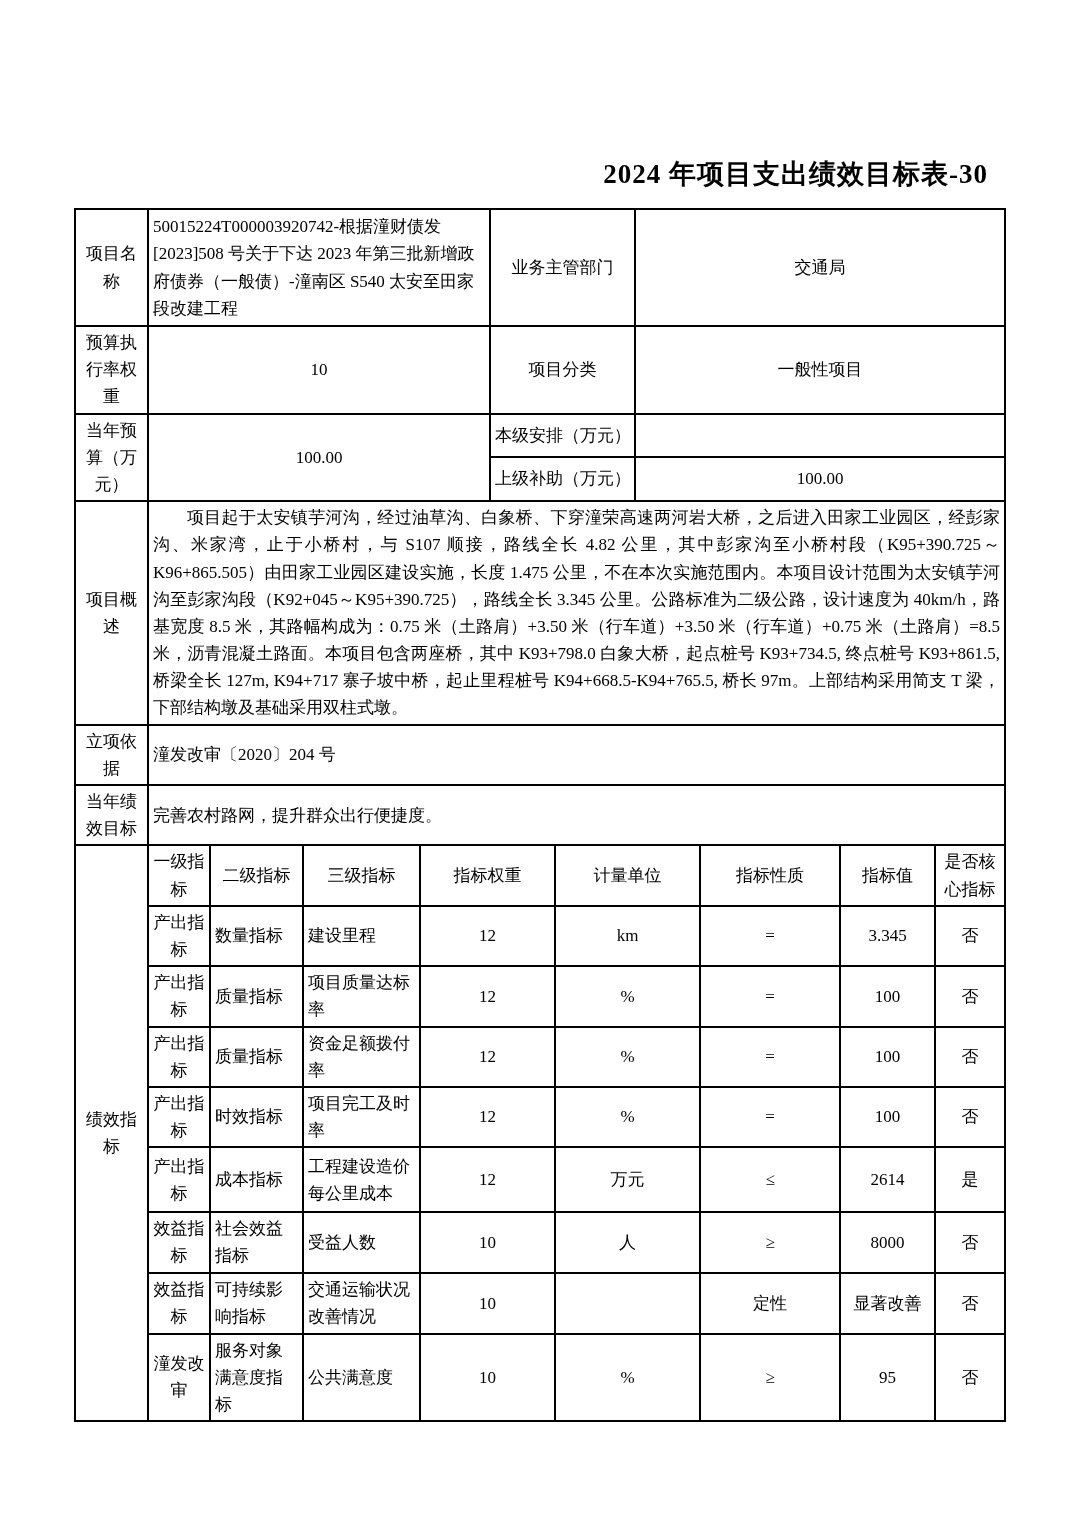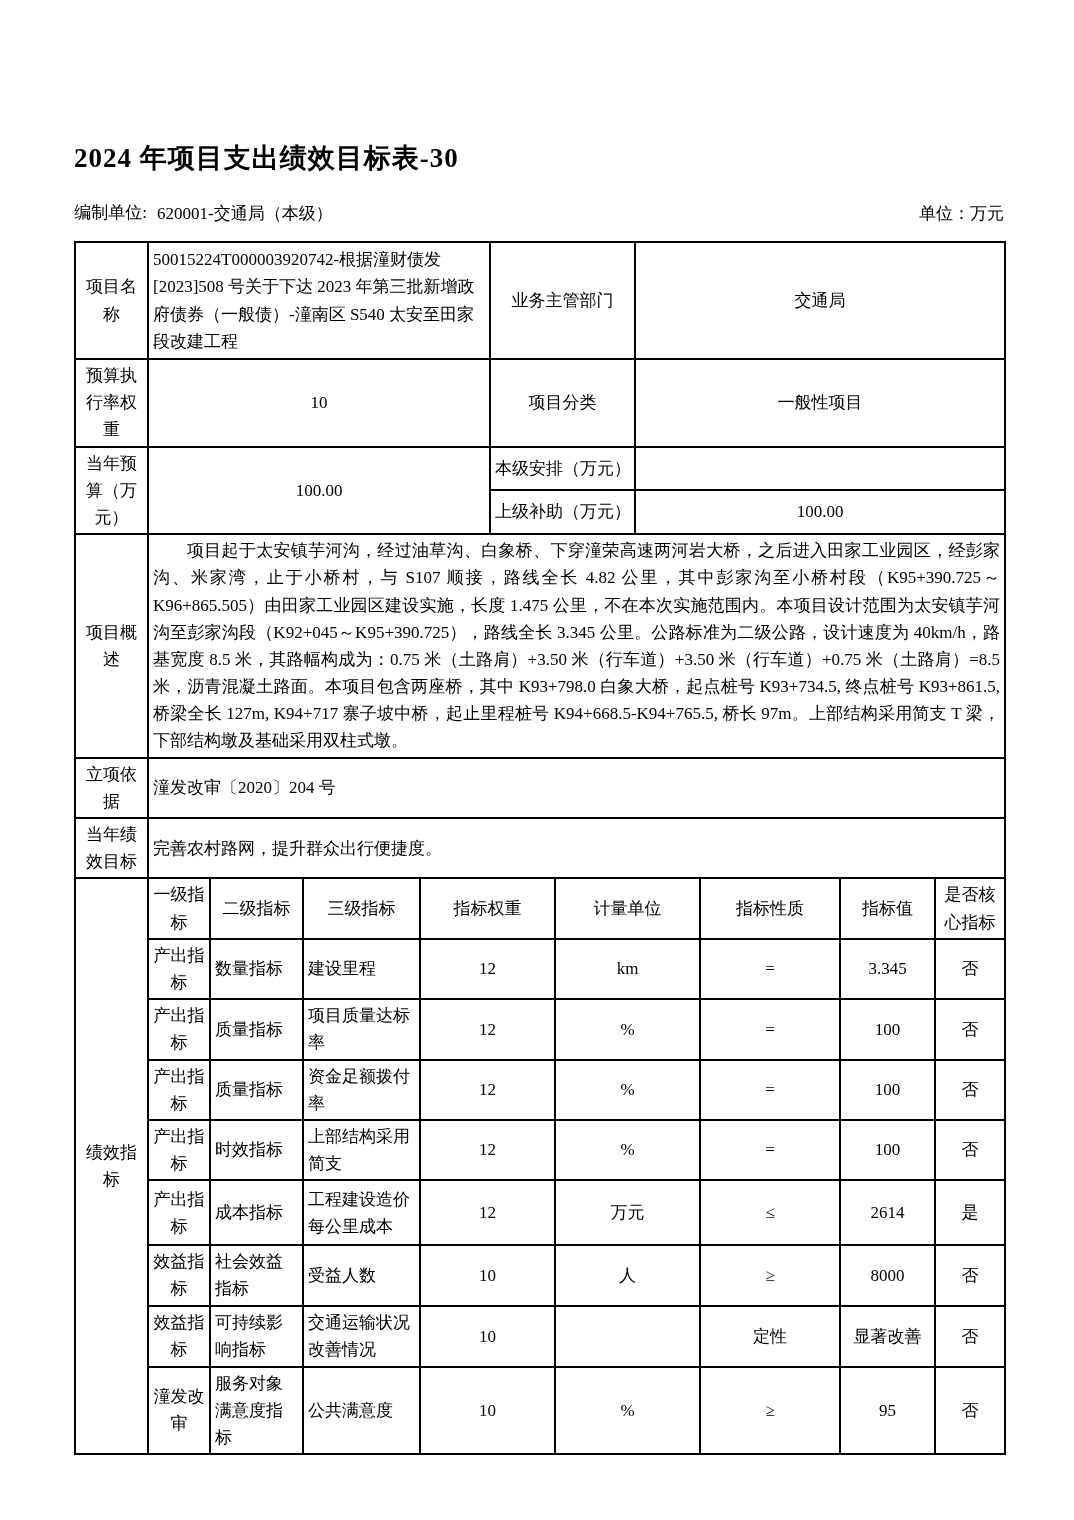--- a/index.html
+++ b/index.html
@@ -4,21 +4,21 @@
 <style>
   * { box-sizing: border-box; }
   html, body { margin: 0; padding: 0; background: #ffffff; }
   .page {
     width: 1074px; height: 1520px; background: #ffffff; position: relative;
     font-family: "Liberation Serif", "DejaVu Serif", serif; color: #000;
     overflow: hidden;
   }
   .content { position: absolute; left: 74px; top: 0; width: 930px; }
   .doc-title {
-    margin: 0; padding-top: 140px; text-align: left;
+    margin: 16px; padding-top: 140px; text-align: right;
     font-size: 27px; font-weight: bold; letter-spacing: 1px;
   }
   .org-row { display: flex; align-items: center; margin-top: 14px; min-height: 46px; }
   .org-label { width: 73px; text-align: center; font-size: 17px; line-height: 1.6; }
   .org-value { margin-left: 10px; font-size: 17px; }
   .unit-label { margin-left: auto; font-size: 17px; }
 
   table.main { border-collapse: collapse; table-layout: fixed; width: 930px; margin-top: 5px; }
   table.main td {
     border: 2px solid #000; font-size: 17px; padding: 2px 4px;
@@ -57,25 +57,20 @@
   }
 </style>
 </head>
 <body>
 
 <div class="page">
   <div class="content">
 
     <h1 class="doc-title">2024 年项目支出绩效目标表-30</h1>
 
-    <div class="org-row">
-      <div class="org-label">编制单位:</div>
-      <div class="org-value">620001-交通局（本级）</div>
-      <div class="unit-label">单位：万元</div>
-    </div>
 
     <table class="main">
       <colgroup>
         <col style="width:73px">
           <col style="width:62px">
           <col style="width:93px">
           <col style="width:117px">
         <col style="width:70px">
           <col style="width:65px">
           <col style="width:80px">
@@ -167,21 +162,21 @@
         <td colspan="2" class="ctr">12</td>
         <td colspan="2" class="ctr">%</td>
         <td class="ctr">=</td>
         <td class="ctr">100</td>
         <td class="ctr">否</td>
       </tr>
 
       <tr class="ir-std">
         <td class="l1">产出指标</td>
         <td class="l2">时效指标</td>
-        <td class="l3">上部结构采用简支</td>
+        <td class="l3">项目完工及时率</td>
         <td colspan="2" class="ctr">12</td>
         <td colspan="2" class="ctr">%</td>
         <td class="ctr">=</td>
         <td class="ctr">100</td>
         <td class="ctr">否</td>
       </tr>
 
       <tr class="ir-cost">
         <td class="l1">产出指标</td>
         <td class="l2">成本指标</td>

